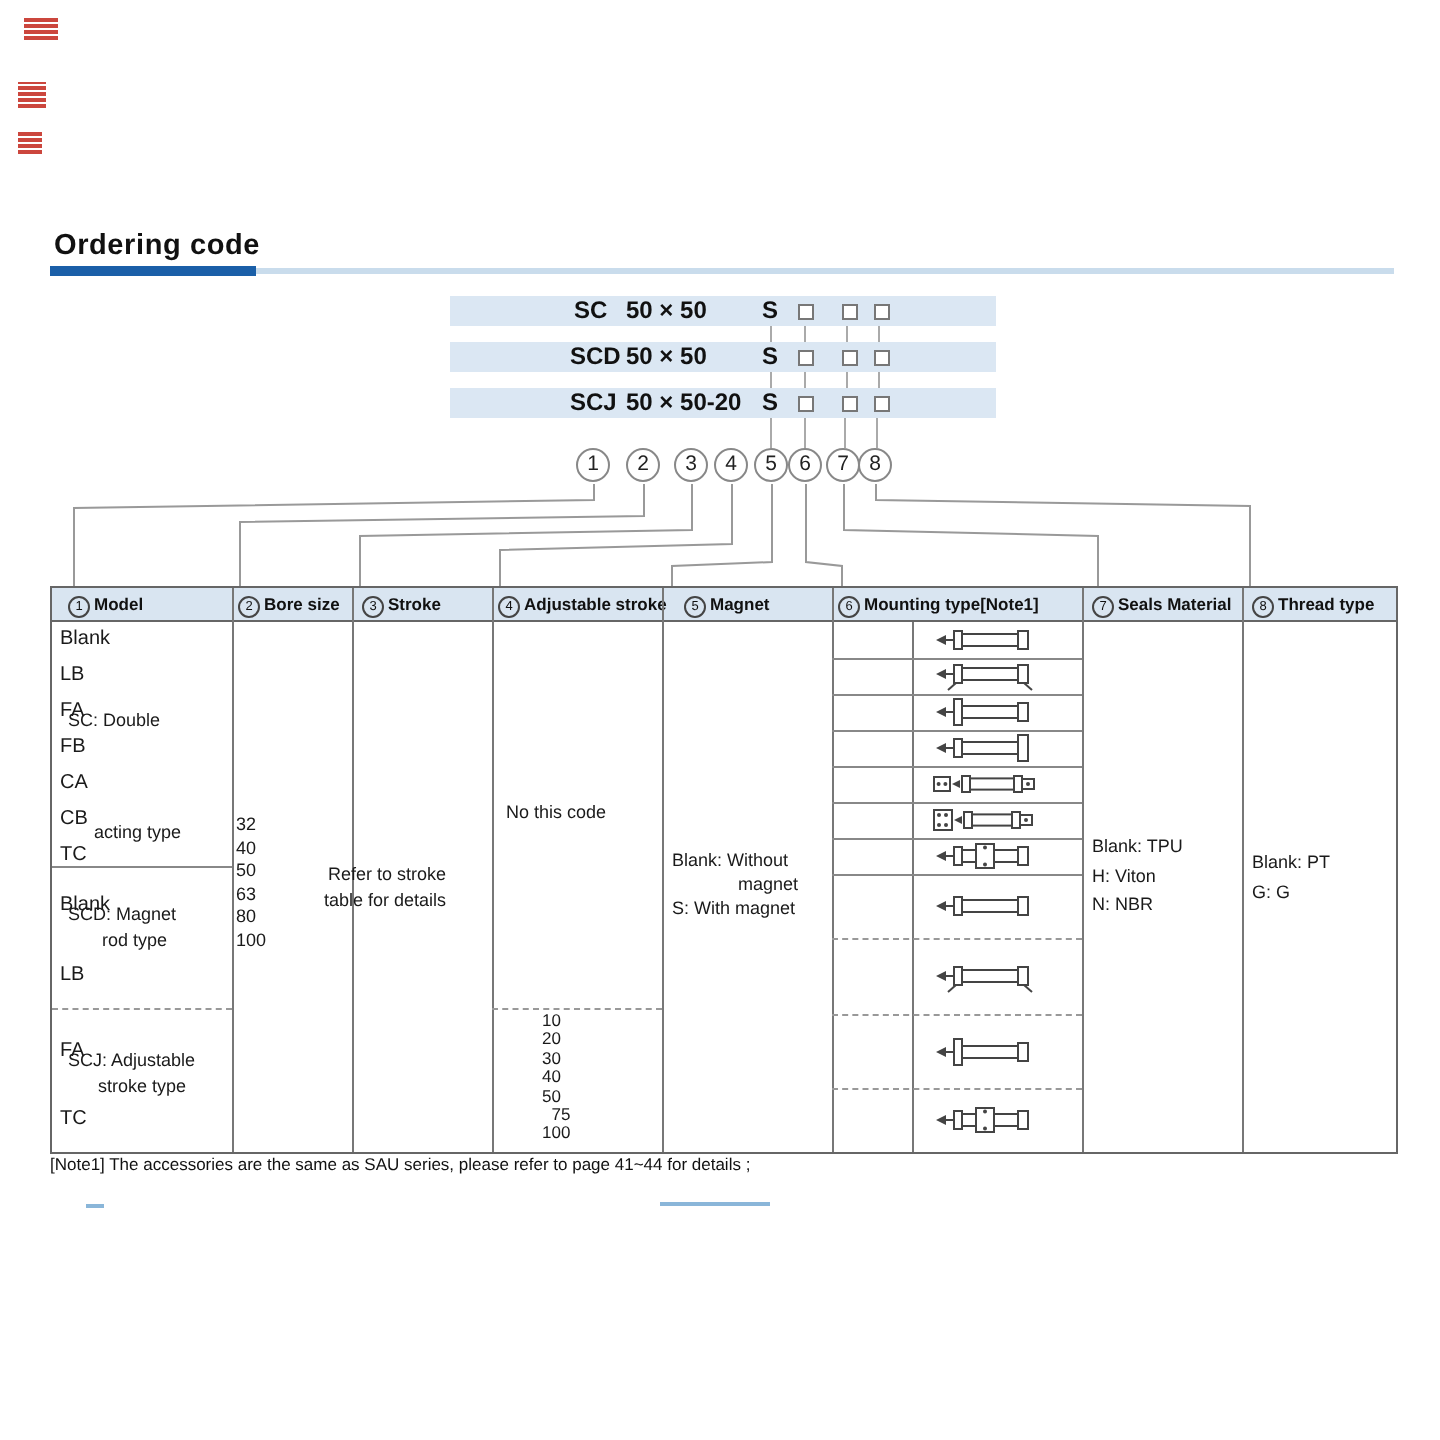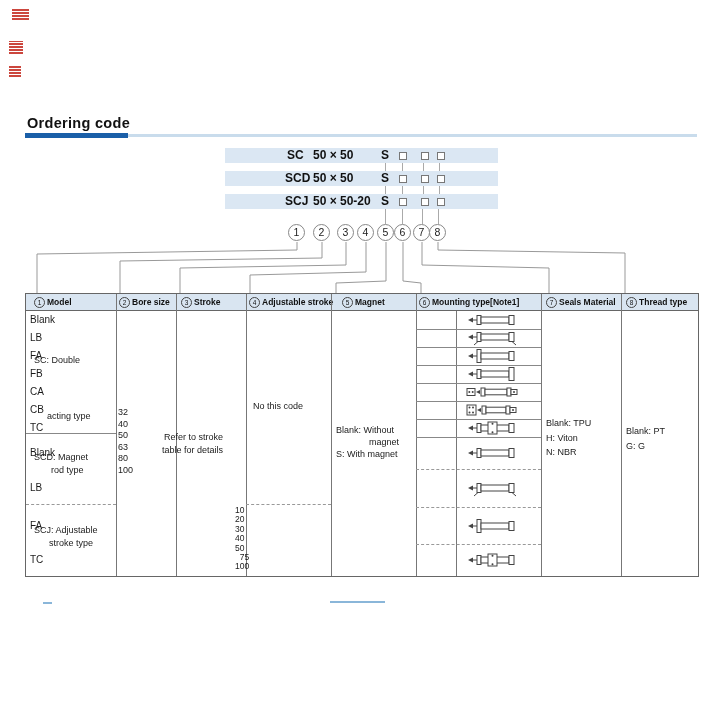--- a/index.html
+++ b/index.html
@@ -170,21 +170,21 @@
       <span style="display:block;">80</span>
       <span style="display:block;">100</span>
     </div>
 
     <div class="cell" style="left:136px;top:137px;text-align:right;">
       <span style="display:block;">Refer to stroke</span>
       <span style="display:block;">table for details</span>
     </div>
 
     <div class="cell" style="left:227px;top:106px;">No this code</div>
-    <div class="cell small" style="left:209px;top:212px;">
+    <div class="cell small" style="left:245px;top:212px;">
       <span style="display:block;">10</span>
       <span style="display:block;">20</span>
       <span style="display:block;">30</span>
       <span style="display:block;">40</span>
       <span style="display:block;">50</span>
       <span style="display:block;text-align:right;">75</span>
       <span style="display:block;">100</span>
     </div>
 
     <div class="cell" style="left:310px;top:130px;line-height:12px;width:63px;">
@@ -310,16 +310,17 @@
       <span style="display:block;">H: Viton</span>
       <span style="display:block;">N: NBR</span>
     </div>
 
     <div class="cell" style="left:600px;top:130px;line-height:14.5px;">
       <span style="display:block;">Blank: PT</span>
       <span style="display:block;">G: G</span>
     </div>
   </div>
 
+  <div class="abs note" style="left:25px;top:577px;">[Note1] The accessories are the same as SAU series, please refer to page 41~44 for details ;</div>
   <div class="abs bline" style="left:43px;top:602px;width:9px;height:2px;"></div>
   <div class="abs bline" style="left:330px;top:601px;width:55px;height:2px;"></div>
 
 </div>
 
 </body></html>

